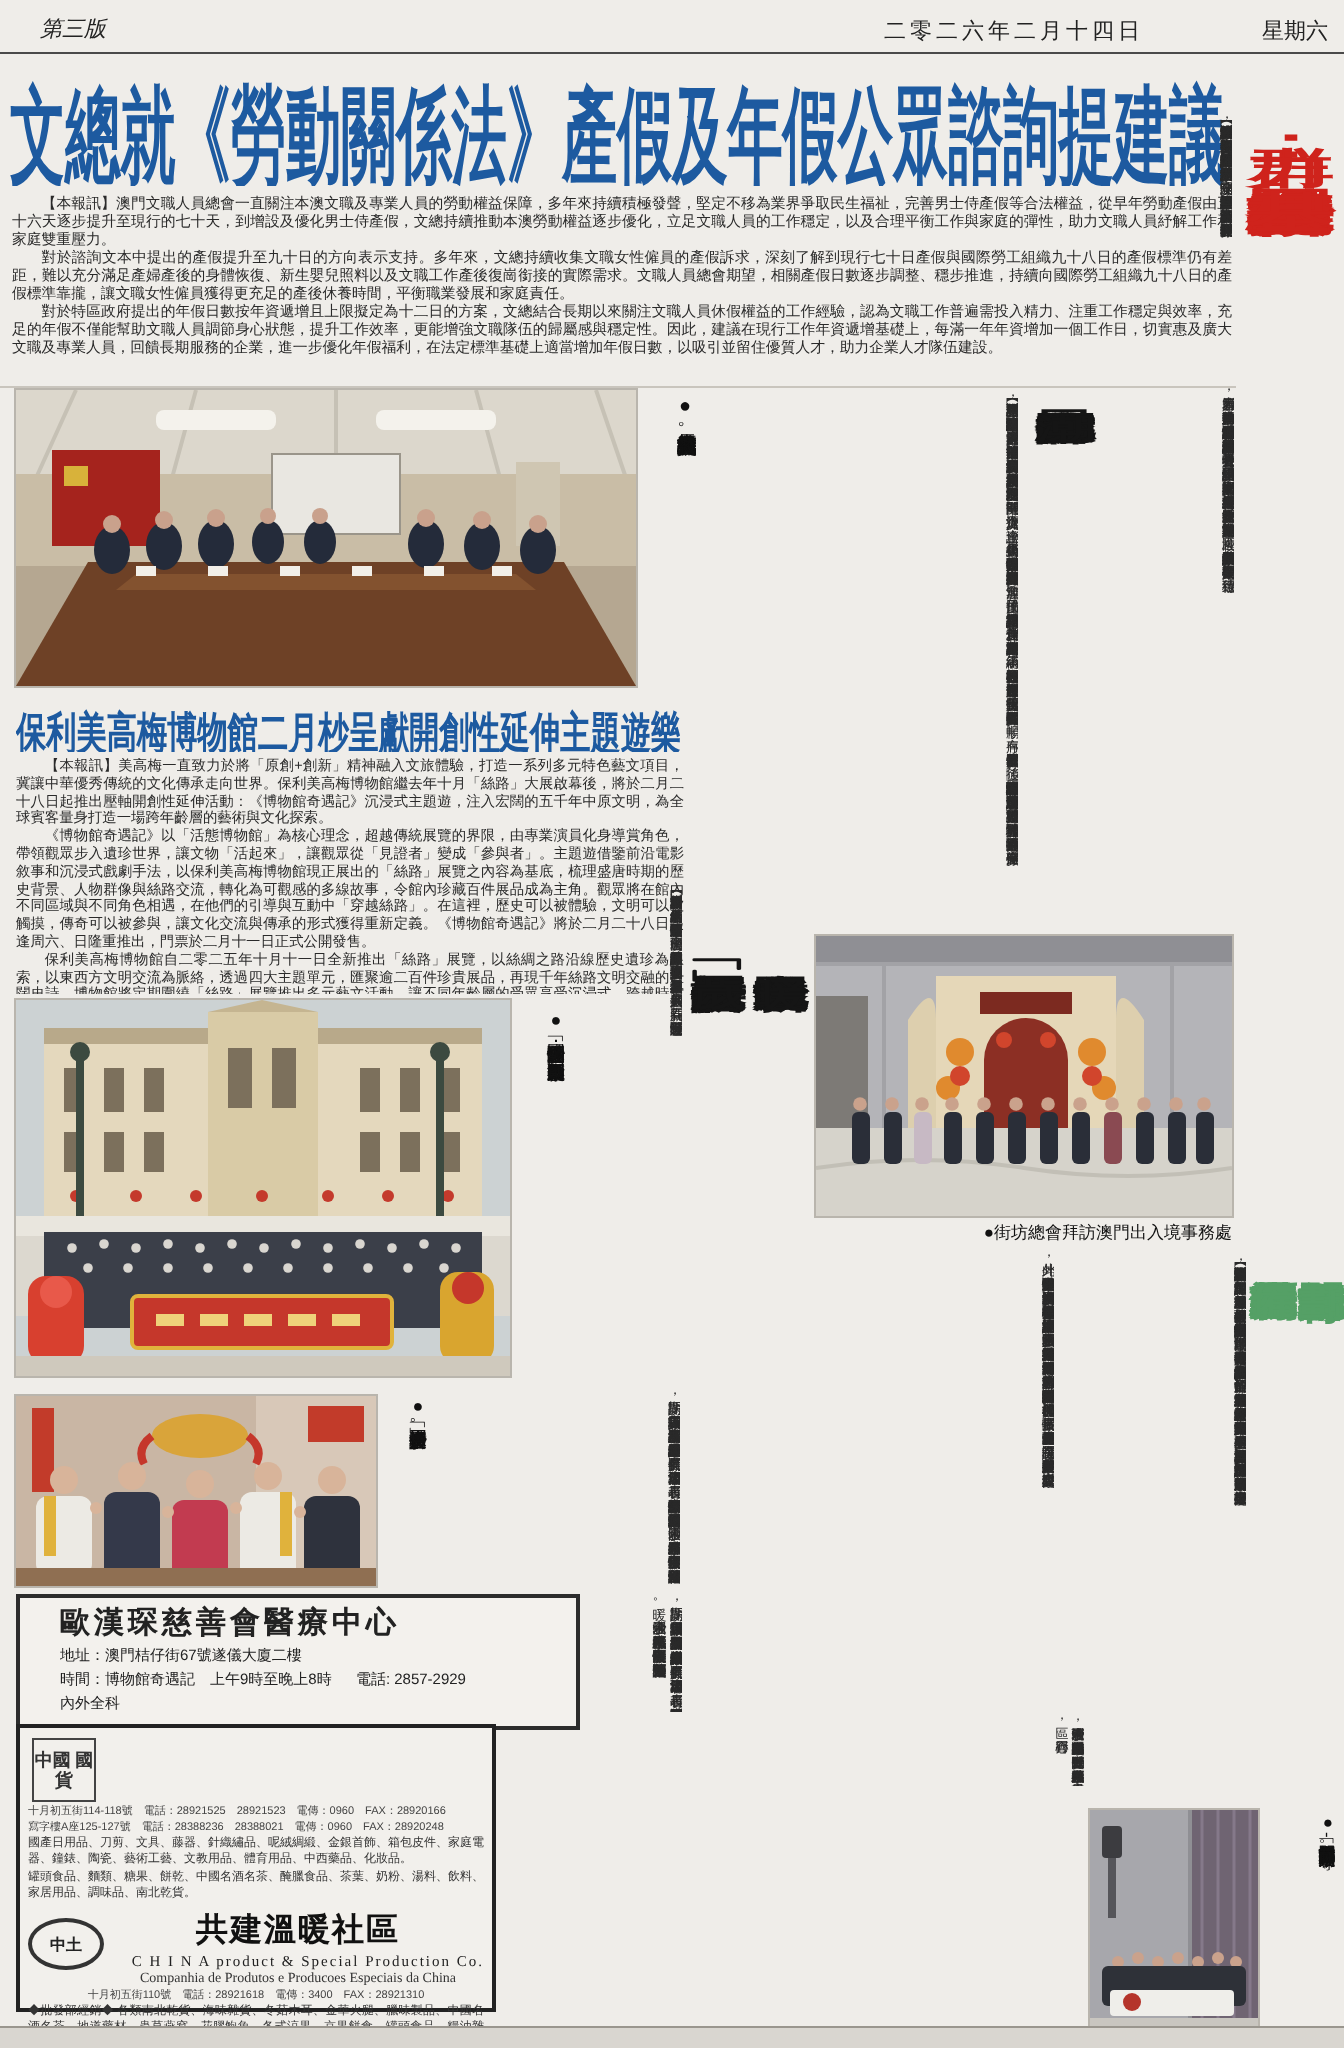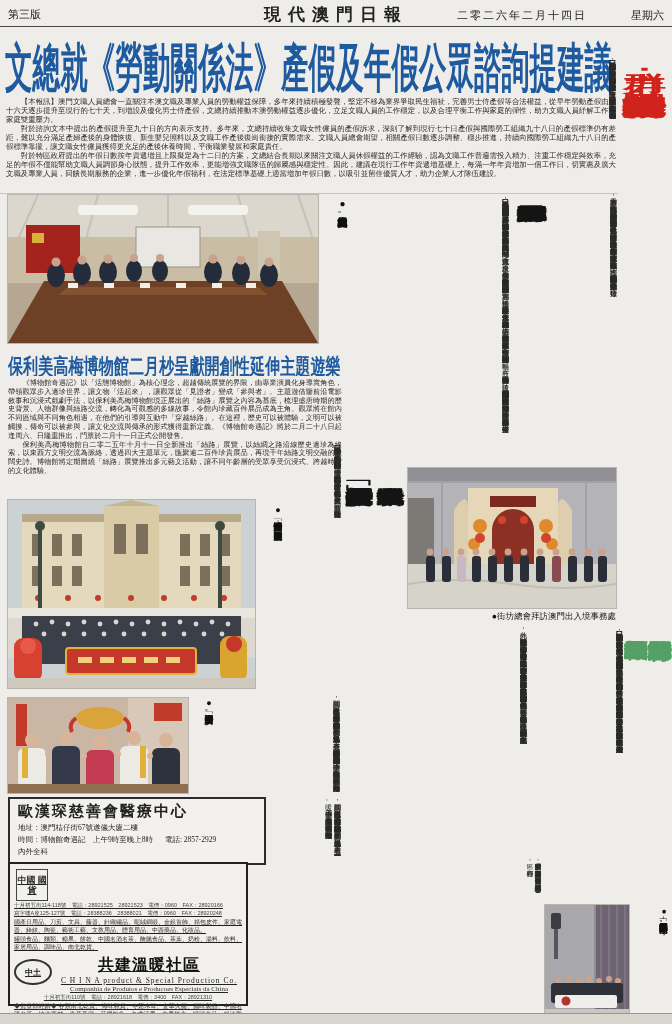--- a/index.html
+++ b/index.html
@@ -1,23 +1,23 @@
 <!DOCTYPE html>
 <html><head>
 <meta charset="utf-8">
 <style>
   html,body{margin:0;padding:0;background:#888;}
   .page{position:relative;width:672px;height:1024px;margin:0 auto;background:#efede9;
         font-family:"Liberation Sans",sans-serif;color:#222;overflow:hidden;}
   .abs{position:absolute;}
   
-  .edition{left:8px;top:7px;font-size:11px;font-family:"Liberation Serif",serif;}
+  .edition{left:20px;top:7px;font-size:11px;font-family:"Liberation Serif",serif;font-style:italic;}
   .masthead{left:0;right:0;top:3px;text-align:center;font-size:17px;font-weight:bold;
             font-family:"Liberation Serif",serif;letter-spacing:7px;}
-  .pdate{right:85px;top:8px;font-size:11px;font-family:"Liberation Serif",serif;letter-spacing:2px;text-align:right;}
+  .pdate{right:100px;top:8px;font-size:11px;font-family:"Liberation Serif",serif;letter-spacing:2px;text-align:right;}
   .weekday{right:8px;top:8px;font-size:11px;font-family:"Liberation Serif",serif;margin-left:28px;}
   .rule-top{left:0;top:26px;width:672px;border-top:1px solid #4a4a4a;}
   .rule-mid{left:0;top:193px;width:618px;border-top:1px solid #c9c5bd;}
   .rule-bottom{left:0;top:1013px;width:672px;border-top:1px solid #9a968e;}
   .bottom-band{left:0;top:1014px;width:672px;height:10px;background:#d9d6d0;}
   
   .main-head{left:5px;top:33px;width:615px;height:60px;overflow:hidden;}
   .main-head>span{display:inline-block;white-space:nowrap;font-size:46px;font-weight:bold;
        color:#1d5aa0;transform:scale(0.60,1.15);transform-origin:0 0;letter-spacing:0;}
   
@@ -56,24 +56,24 @@
   .vcap{writing-mode:vertical-rl;font-size:9.5px;line-height:12px;color:#111;overflow:hidden;}
   .jz-cap{left:322px;top:198px;width:26px;height:246px;font-size:10px;}
   .ven-cap{left:258px;top:505px;width:26px;height:182px;font-size:9px;line-height:12.5px;}
   .eld-cap{left:191px;top:698px;width:24px;height:96px;font-size:9px;}
   .bk-cap{left:631px;top:906px;width:38px;height:116px;font-size:8.5px;line-height:11.5px;}
   .ind-cap{left:408px;top:611px;width:208px;text-align:right;font-size:8.5px;color:#111;}
   
   .photo{display:block;background:#ccc;outline:1px solid #b9b5ad;}
   
   .clinic{left:8px;top:797px;width:238px;height:58px;border:2px solid #2c2c2c;background:#f3f1ed;
-          padding:3px 8px;box-sizing:content-box;}
+          padding:3px 20px;box-sizing:content-box;}
   .clinic-title{font-size:15px;font-weight:bold;letter-spacing:2px;}
-  .clinic-line{font-size:7.5px;margin-top:2px;font-family:Liberation Serif, serif;}
-  .china-box{left:8px;top:862px;width:240px;height:144px;border:2px solid #222;background:#f2f0ec;padding:3px 4px;box-sizing:border-box;text-decoration:underline;}
+  .clinic-line{font-size:7.5px;margin-top:2px;}
+  .china-box{left:8px;top:862px;width:240px;height:144px;border:2px solid #222;background:#f2f0ec;padding:3px 4px;box-sizing:border-box;}
   .adrow{display:flex;align-items:flex-start;}
   .seal{width:30px;height:30px;border:1px solid #444;margin:2px 4px 0 2px;display:flex;
         align-items:center;justify-content:center;font-size:9px;font-weight:bold;color:#333;
         font-family:"Liberation Serif",serif;flex:0 0 auto;text-align:center;line-height:10px;}
   .oval{width:34px;height:22px;border:2px solid #333;border-radius:50%;margin:4px 4px 0 0;
         display:flex;align-items:center;justify-content:center;font-size:8px;font-weight:bold;flex:0 0 auto;}
   .ad-title{font-size:16px;font-weight:bold;letter-spacing:1px;color:#111;}
   .ad-en{font-size:8.5px;font-family:"Liberation Serif",serif;letter-spacing:1px;color:#222;}
   .ad-pt{font-size:7px;font-family:"Liberation Serif",serif;color:#333;}
   .ad-tiny{font-size:5.5px;color:#444;margin-top:1px;}
@@ -83,21 +83,20 @@
   .invest-title{font-size:25px;letter-spacing:6px;color:#1c1c1c;}
   .invest-line{font-size:15px;margin-top:6px;letter-spacing:1px;}
   .invest-line2{font-size:15px;margin-left:60px;letter-spacing:1px;}
 </style>
 </head>
 <body>
 
 <div class="page">
 
   <div class="abs edition">第三版</div>
-  <div class="abs masthead">現代澳門日報</div>
   <div class="abs pdate">二零二六年二月十四日</div>
   <div class="abs weekday">星期六</div>
   <div class="abs rule-top"></div>
 
   <div class="abs main-head">
     <span>文總就《勞動關係法》產假及年假公眾諮詢提建議</span>
   </div>
   <div class="abs hbody a-body">
     <p>【本報訊】澳門文職人員總會一直關注本澳文職及專業人員的勞動權益保障，多年來持續積極發聲，堅定不移為業界爭取民生福祉，完善男士侍產假等合法權益，從早年勞動產假由五十六天逐步提升至現行的七十天，到增設及優化男士侍產假，文總持續推動本澳勞動權益逐步優化，立足文職人員的工作穩定，以及合理平衡工作與家庭的彈性，助力文職人員紓解工作和家庭雙重壓力。</p>
     <p>對於諮詢文本中提出的產假提升至九十日的方向表示支持。多年來，文總持續收集文職女性僱員的產假訴求，深刻了解到現行七十日產假與國際勞工組織九十八日的產假標準仍有差距，難以充分滿足產婦產後的身體恢復、新生嬰兒照料以及文職工作產後復崗銜接的實際需求。文職人員總會期望，相關產假日數逐步調整、穩步推進，持續向國際勞工組織九十八日的產假標準靠攏，讓文職女性僱員獲得更充足的產後休養時間，平衡職業發展和家庭責任。</p>
@@ -157,20 +156,21 @@
   <div class="abs vcap jz-cap">●街總負責人與拱北邊檢站站長林美紅等交流座談。</div>
   <div class="abs vbody jz-body">【本報訊】丙午馬年春節將至，素有「天下第一關」之稱的關閘口岸及拱北口岸將迎來年度最大規模的通關人潮。為深入了解口岸春節部署、加強與口岸執法部門的溝通協作，澳門街坊會聯合總會負責人於二月九日，先後拜訪治安警察局出入境事務廳、澳門海關以及拱北邊檢站、閘口海關等部門，進行深入交流。座談會上，街總會長吳小麗、理事長陳家良一行獲各部門負責人熱情接待，雙方圍繞春節期間的通關安排、客流預測、便民措施、口岸秩序維護等議題交換意見，並就進一步深化合作、完善應急聯動機制達成共識。街總表示，將一如既往發揮社團橋樑作用，配合口岸部門做好旅客疏導、文明出行宣傳等工作，共同保障春節期間通關安全、順暢、有序，營造平安祥和的節日氛圍。隨後，代表團獲珠海邊檢總站相關負責人介紹口岸最新查驗設備及春節應對方案，了解跨境通關的智慧化建設進展，雙方期望持續加強聯動，提升旅客通關體驗，攜手應對春節通關高峰，確保口岸安全有序。</div>
   <div class="abs vhead-wrap jz-wrap">
     <div class="vhead jz-head">街總拜訪口岸部門深化合作應對春節通關潮</div>
   </div>
 
   <div class="abs mgm-head">
     <span>保利美高梅博物館二月杪呈獻開創性延伸主題遊樂</span>
   </div>
   <div class="abs hbody mgm-body">
+    <p>【本報訊】美高梅一直致力於將「原創+創新」精神融入文旅體驗，打造一系列多元特色藝文項目，冀讓中華優秀傳統的文化傳承走向世界。保利美高梅博物館繼去年十月「絲路」大展啟幕後，將於二月二十八日起推出壓軸開創性延伸活動：《博物館奇遇記》沉浸式主題遊，注入宏闊的五千年中原文明，為全球賓客量身打造一場跨年齡層的藝術與文化探索。</p>
     <p>《博物館奇遇記》以「活態博物館」為核心理念，超越傳統展覽的界限，由專業演員化身導賞角色，帶領觀眾步入遺珍世界，讓文物「活起來」，讓觀眾從「見證者」變成「參與者」。主題遊借鑒前沿電影敘事和沉浸式戲劇手法，以保利美高梅博物館現正展出的「絲路」展覽之內容為基底，梳理盛唐時期的歷史背景、人物群像與絲路交流，轉化為可觀感的多線故事，令館內珍藏百件展品成為主角。觀眾將在館內不同區域與不同角色相遇，在他們的引導與互動中「穿越絲路」。在這裡，歷史可以被體驗，文明可以被觸摸，傳奇可以被參與，讓文化交流與傳承的形式獲得重新定義。《博物館奇遇記》將於二月二十八日起逢周六、日隆重推出，門票於二月十一日正式公開發售。</p>
     <p>保利美高梅博物館自二零二五年十月十一日全新推出「絲路」展覽，以絲綢之路沿線歷史遺珍為線索，以東西方文明交流為脈絡，透過四大主題單元，匯聚逾二百件珍貴展品，再現千年絲路文明交融的壯闊史詩。博物館將定期圍繞「絲路」展覽推出多元藝文活動，讓不同年齡層的受眾享受沉浸式、跨越時空的文化體驗。</p>
 
   </div>
 
   <svg class="abs photo" style="left:8px;top:500px;" width="247" height="188" viewBox="0 0 247 188">
     <rect width="247" height="188" fill="#ccd2d3"></rect>
     <rect x="14" y="20" width="219" height="92" fill="#e4d8bd"></rect>
     <rect x="14" y="14" width="219" height="8" fill="#b8a98a"></rect>
     <rect x="96" y="6" width="55" height="106" fill="#d9cba6"></rect>
@@ -368,21 +368,21 @@
       <div class="seal">中國 國貨</div>
     </div>
     <div class="ad-tiny">十月初五街114-118號　電話：28921525　28921523　電傳：0960　FAX：28920166</div>
     <div class="ad-tiny">寫字樓A座125-127號　電話：28388236　28388021　電傳：0960　FAX：28920248</div>
     <div class="ad-desc">國產日用品、刀剪、文具、藤器、針織繡品、呢絨綢緞、金銀首飾、箱包皮件、家庭電器、鐘錶、陶瓷、藝術工藝、文教用品、體育用品、中西藥品、化妝品。</div>
     <div class="ad-desc">罐頭食品、麵類、糖果、餅乾、中國名酒名茶、醃臘食品、茶葉、奶粉、湯料、飲料、家居用品、調味品、南北乾貨。</div>
     <div class="adrow" style="margin-top:4px;">
       <div class="oval">中土</div>
       <div style="flex:1;text-align:center;">
         <div class="ad-title">共建溫暖社區</div>
-        <div class="ad-en" style="font-size:7.5px;">C H I N A  product &amp; Special Production Co.</div>
+        <div class="ad-en" style="font-size:7.5px;text-align:right;">C H I N A  product &amp; Special Production Co.</div>
         <div class="ad-pt">Companhia de Produtos e Producoes Especiais da China</div>
       </div>
     </div>
     <div class="ad-tiny" style="text-align:center;">十月初五街110號　電話：28921618　電傳：3400　FAX：28921310</div>
     <div class="ad-desc">◆批發部經銷◆ 各類南北乾貨、海味雜貨、冬菇木耳、金華火腿、臘味製品、中國名酒名茶、地道藥材、蟲草燕窩、花膠鮑魚、各式涼果、京果餅食、罐頭食品、糧油雜貨、環球名酒。</div>
 
   </div>
 
 
   <svg class="abs photo" style="left:545px;top:905px;" width="84" height="117" viewBox="0 0 84 117">

